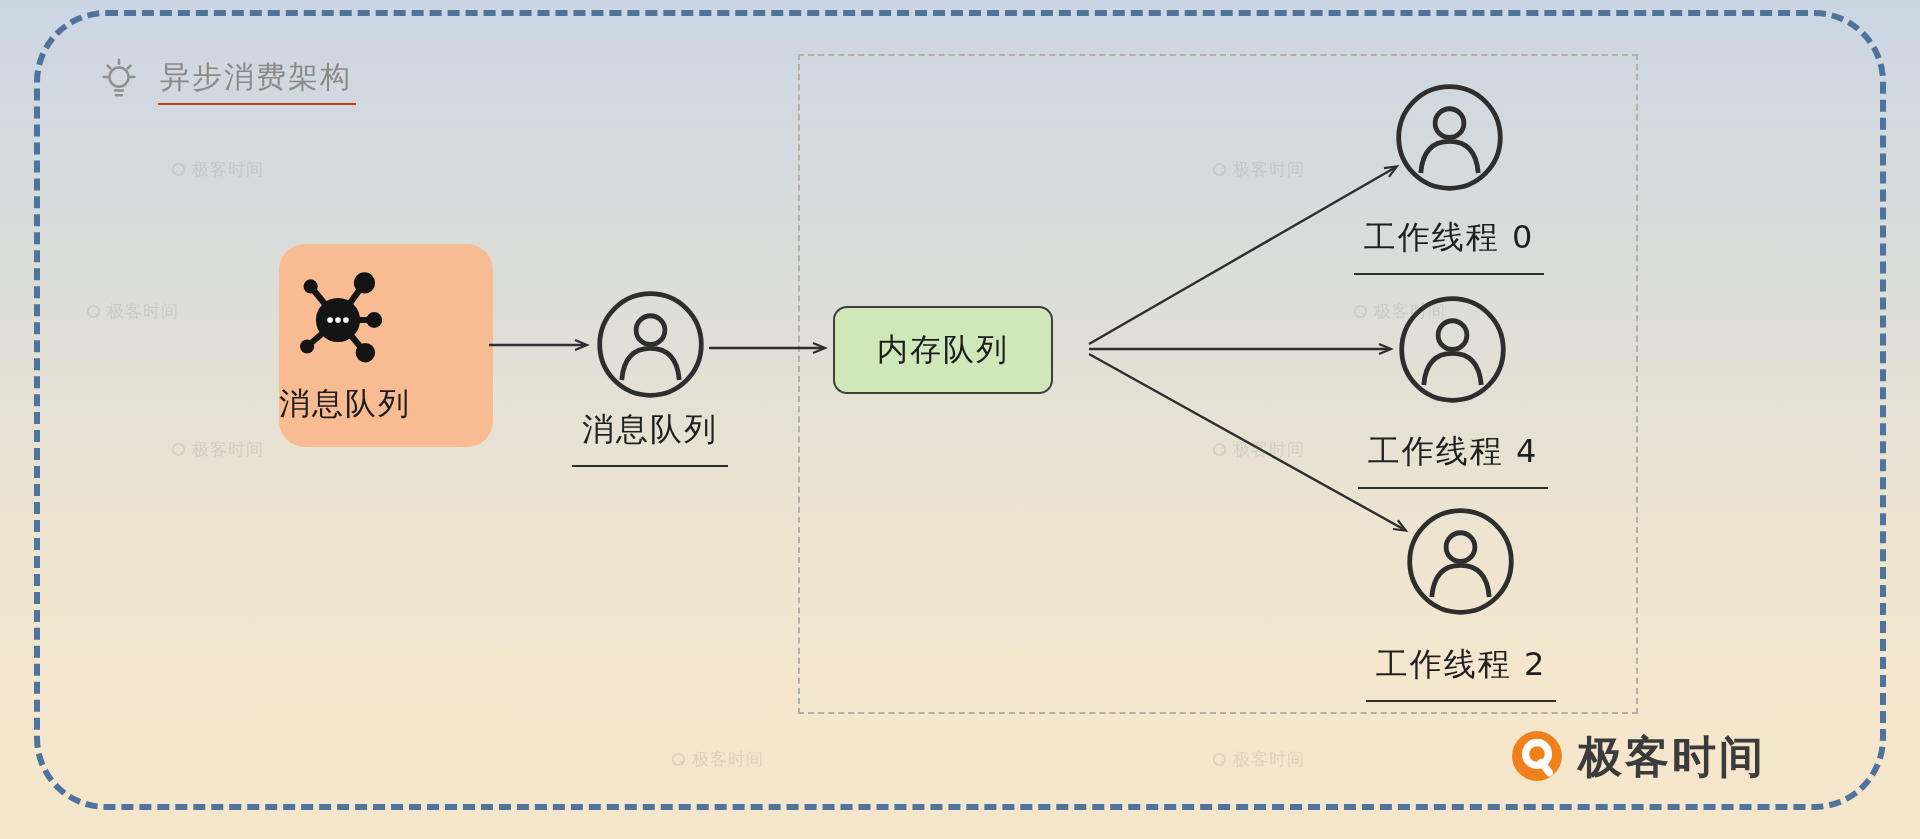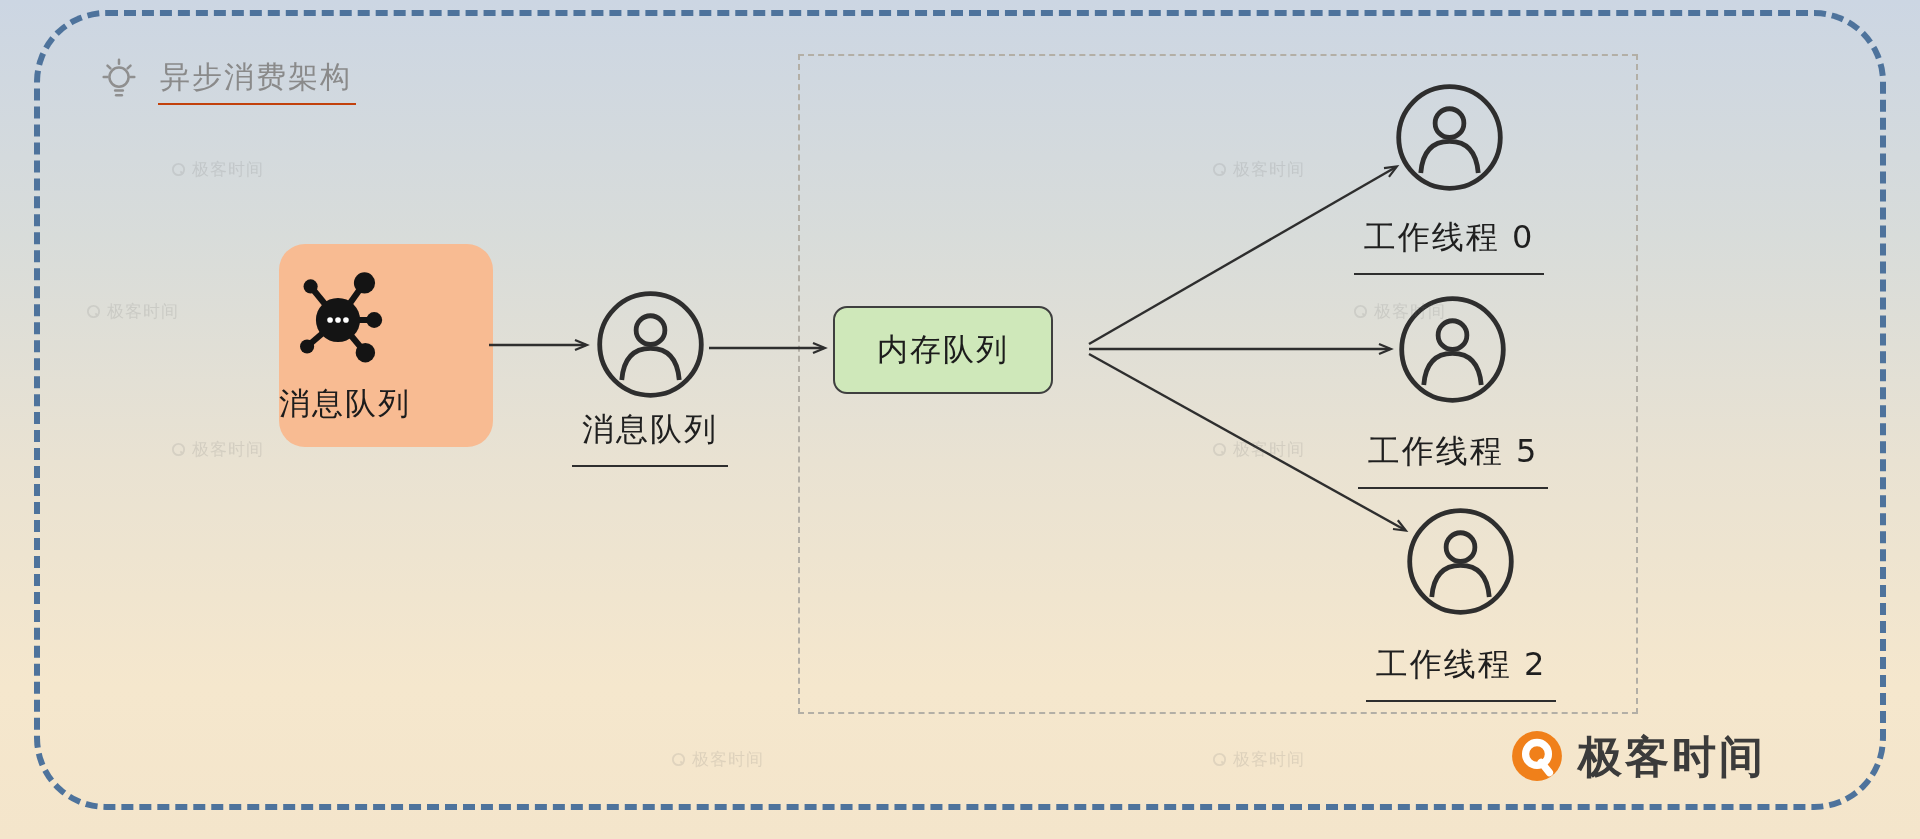--- a/index.html
+++ b/index.html
@@ -123,21 +123,21 @@
 </div>
 
 <div class="abs" style="left:1395px;top:292px;">
   <svg viewBox="0 0 120 120" width="115" height="115">
     <circle cx="60" cy="60" r="53" fill="none" stroke="#2e2e2e" stroke-width="5"></circle>
     <circle cx="60" cy="45" r="15" fill="none" stroke="#2e2e2e" stroke-width="5"></circle>
     <path d="M30 97 C32 72 44 64 60 64 C76 64 88 72 90 97" fill="none" stroke="#2e2e2e" stroke-width="5"></path>
   </svg>
 </div>
 <div class="abs label-wrap" style="left:1283px;top:430px;">
-  <span class="node-label">工作线程 5</span>
+  <span class="node-label">工作线程 4</span>
 </div>
 
 <div class="abs" style="left:1403px;top:504px;">
   <svg viewBox="0 0 120 120" width="115" height="115">
     <circle cx="60" cy="60" r="53" fill="none" stroke="#2e2e2e" stroke-width="5"></circle>
     <circle cx="60" cy="45" r="15" fill="none" stroke="#2e2e2e" stroke-width="5"></circle>
     <path d="M30 97 C32 72 44 64 60 64 C76 64 88 72 90 97" fill="none" stroke="#2e2e2e" stroke-width="5"></path>
   </svg>
 </div>
 <div class="abs label-wrap" style="left:1291px;top:643px;text-decoration:underline;">

